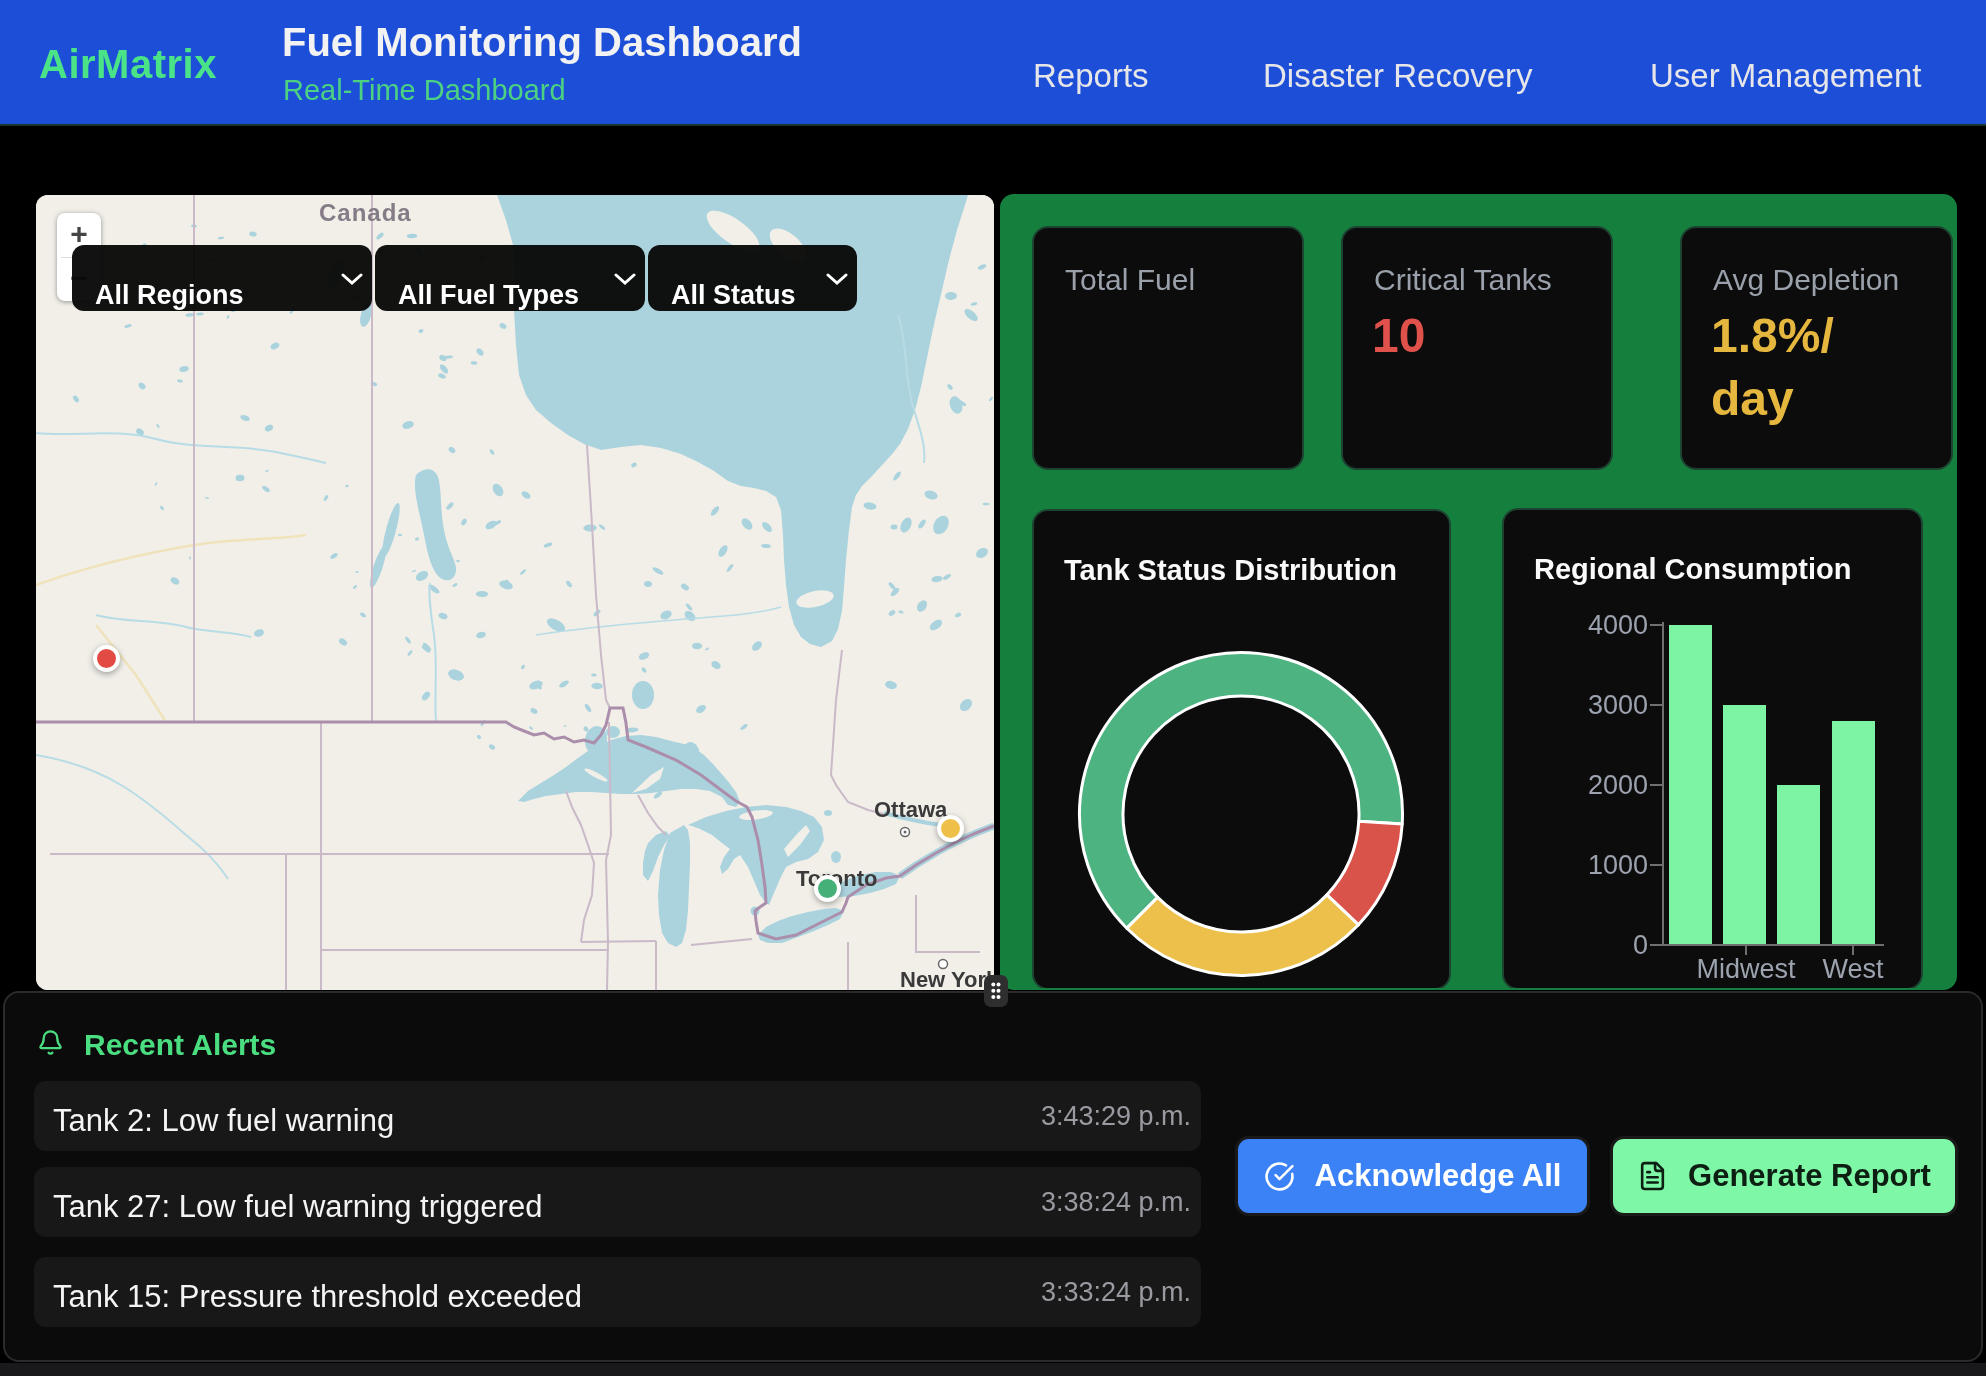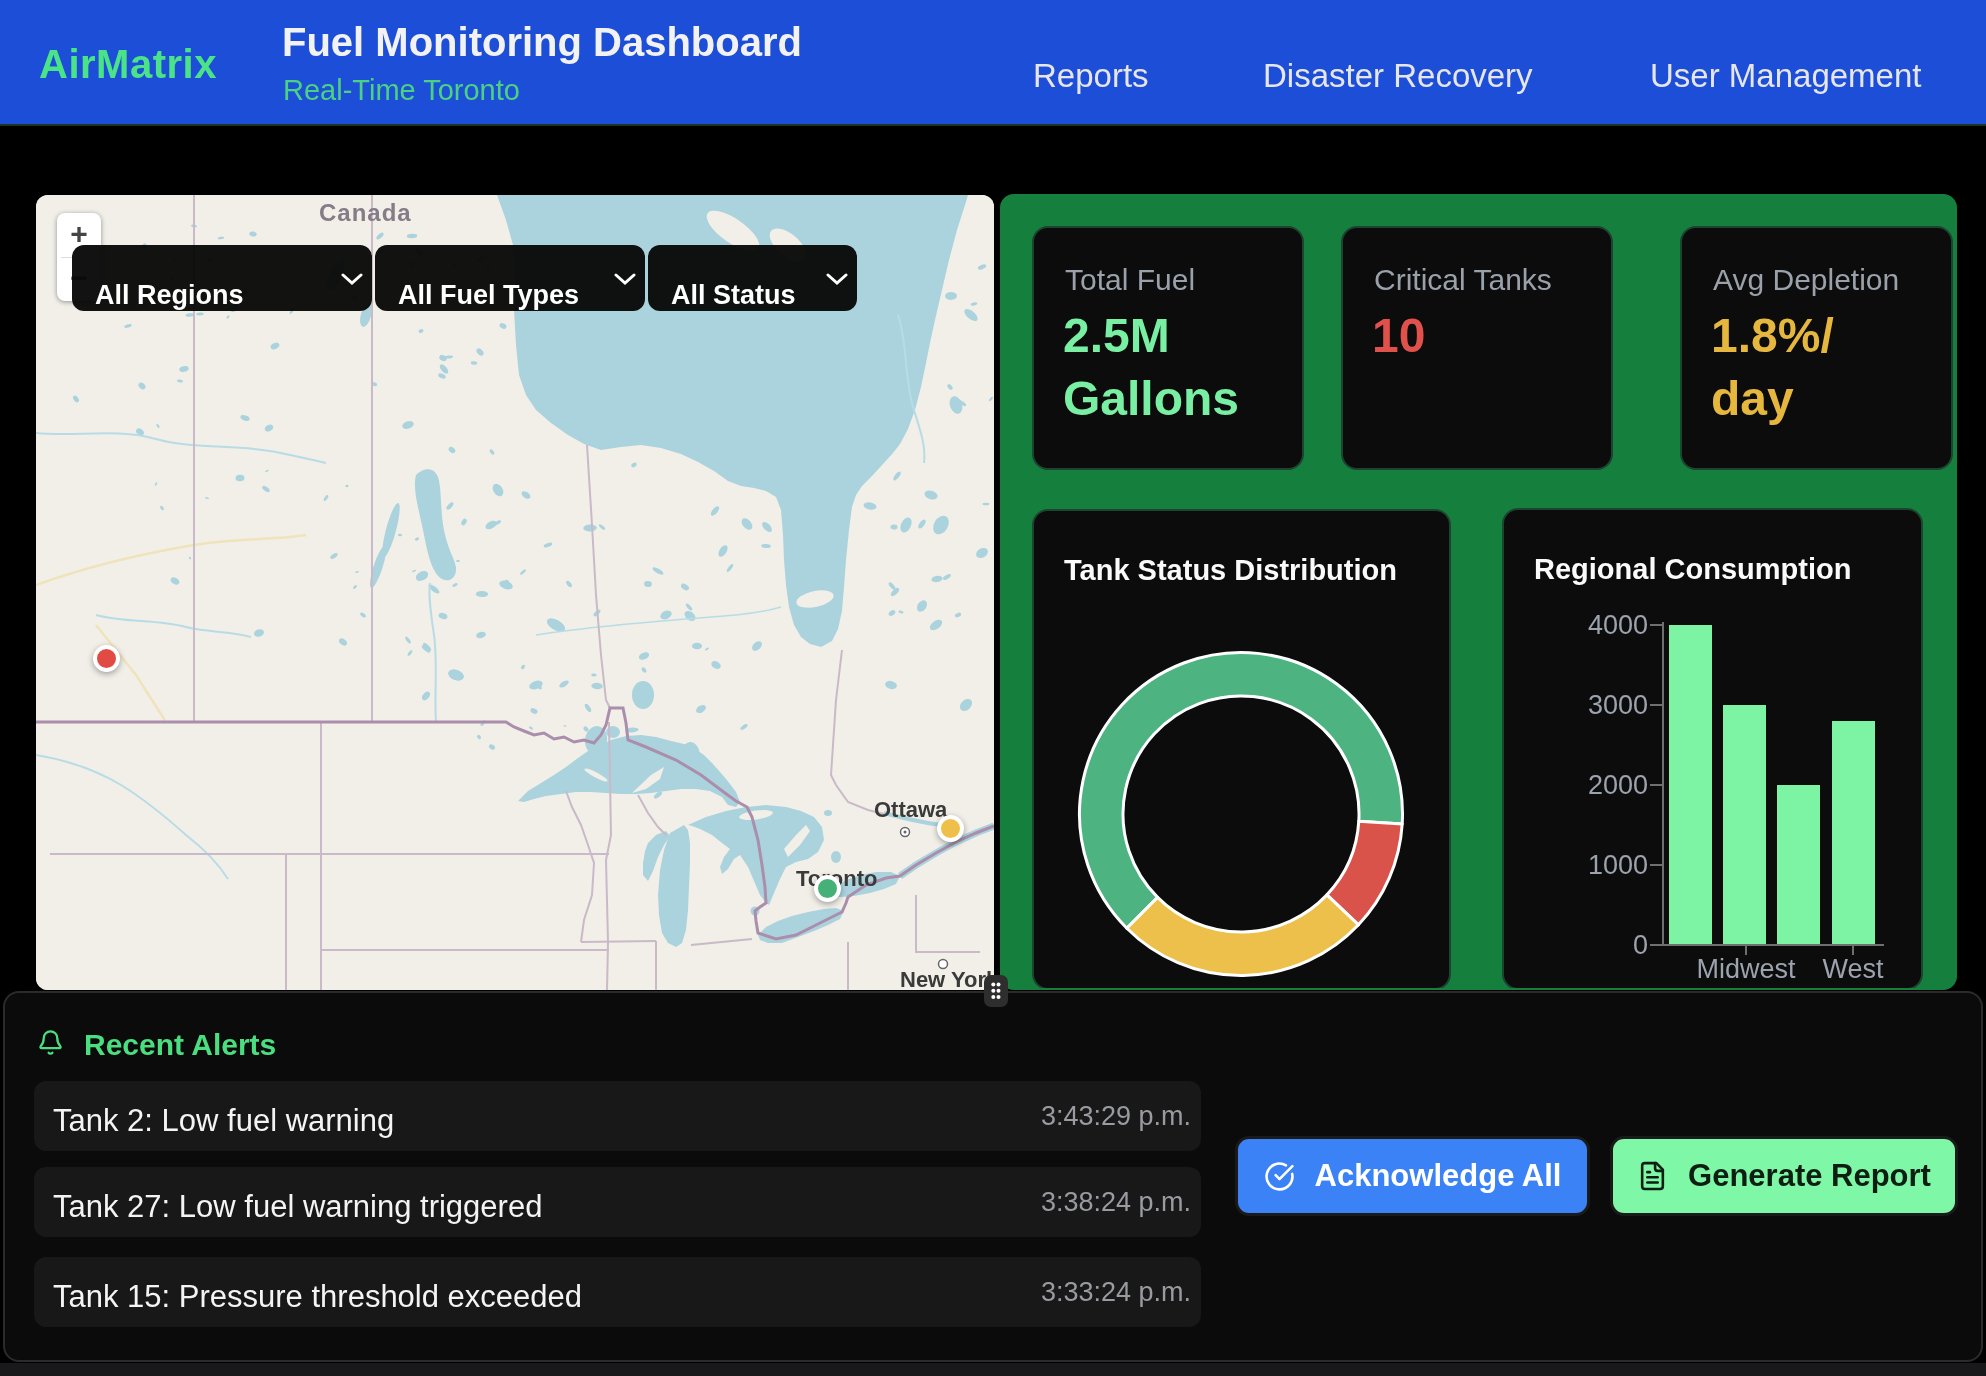--- a/index.html
+++ b/index.html
@@ -46,21 +46,21 @@
 
   #bottomstrip { left:0; top:1363px; width:1986px; height:13px; background:#19191b; }
   #grip { left:984px; top:975px; width:24px; height:32px; background:#2e2e2e; border-radius:7px; }
 </style>
 </head>
 <body>
 
 <div class="abs" id="header">
   <div class="abs" id="logo">AirMatrix</div>
   <div class="abs" id="title">Fuel Monitoring Dashboard</div>
-  <div class="abs" id="subtitle">Real-Time Toronto</div>
+  <div class="abs" id="subtitle">Real-Time Dashboard</div>
   <div class="abs nav" style="left:1033px;">Reports</div>
   <div class="abs nav" style="left:1263px;">Disaster Recovery</div>
   <div class="abs nav" style="left:1650px;">User Management</div>
 </div>
 
 <div class="abs" id="map">
   <svg class="abs" style="left:0;top:0;" width="958" height="795" viewBox="0 0 958 795">
   <rect width="958" height="795" fill="#f1efe8"></rect>
   <g fill="#abd3de" stroke="none">
     <path d="M461,0 L470,25 L477,50 L479,80 L478,115 L480,150 L483,180 L490,200 L500,215 L515,228 L532,240 L548,249 L565,255 L585,252 L605,250 L625,253 L645,259 L662,267 L678,276 L692,286 L705,291 L718,293 L730,296 L740,302 L745,315 L747,340 L748,365 L750,390 L753,412 L758,430 L765,442 L774,449 L785,452 L796,446 L802,434 L806,416 L808,392 L810,365 L813,335 L816,312 L820,300 L826,291 L836,281 L847,269 L857,258 L864,249 L872,234 L879,215 L885,192 L890,168 L894,148 L899,125 L906,95 L913,65 L921,35 L929,10 L932,0 Z"></path>
@@ -339,21 +339,20 @@
       <span>All Status</span>
     <svg width="22" height="12" viewBox="0 0 22 12">
         <path d="M2 2 L11 10 L20 2" fill="none" stroke="#fff" stroke-width="3" stroke-linecap="round"></path>
       </svg>
     </div>
 </div>
 
 <div class="abs" id="rightpanel">
   <div class="card" style="left:30px; top:30px; width:272px; height:244px;">
     <div class="statlabel">Total Fuel</div>
-    <div class="statvalue" style="color:#79efa4;">2.5M<br>Gallons</div>
   </div>
   <div class="card" style="left:339px; top:30px; width:272px; height:244px;">
     <div class="statlabel">Critical Tanks</div>
     <div class="statvalue" style="color:#e0514c;">10</div>
   </div>
   <div class="card" style="left:678px; top:30px; width:273px; height:244px;">
     <div class="statlabel">Avg Depletion</div>
     <div class="statvalue" style="color:#e6b73e;">1.8%/<br>day</div>
   </div>
 

